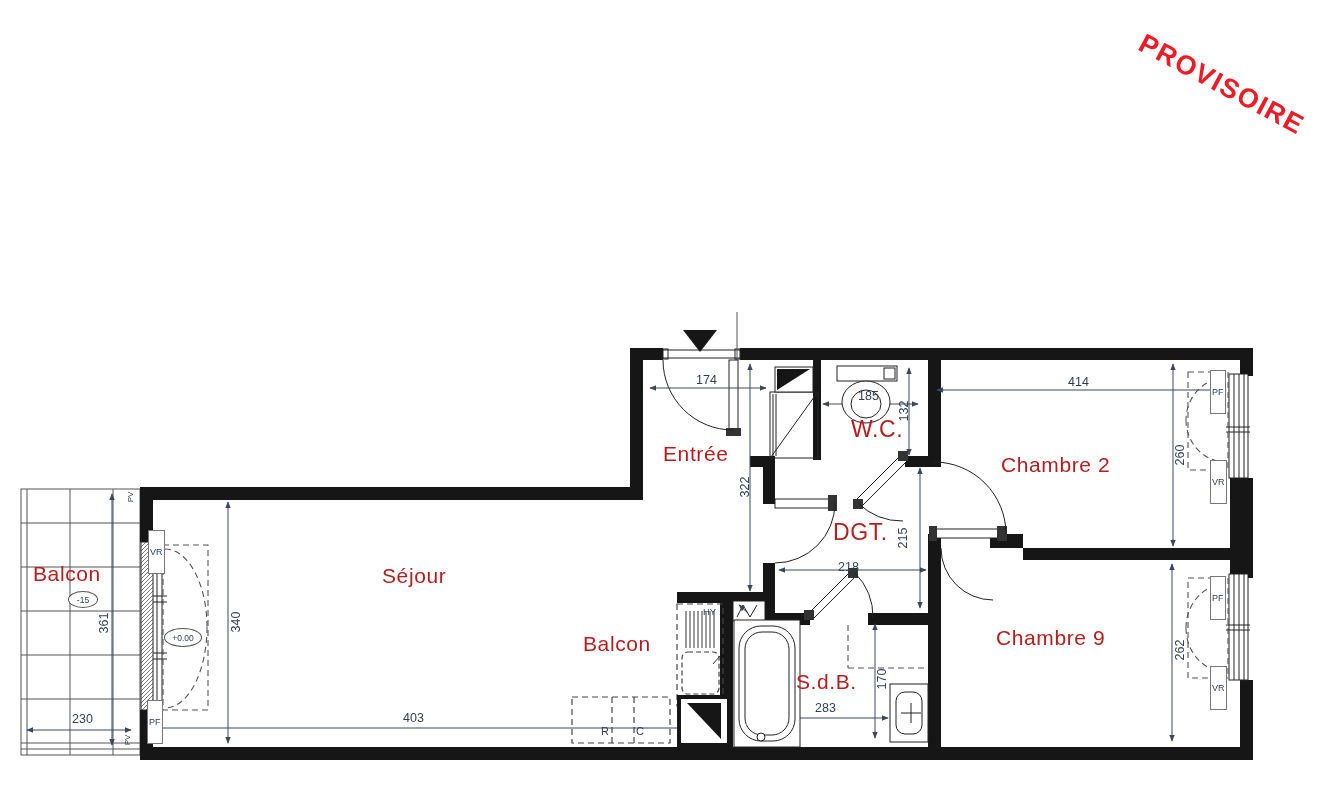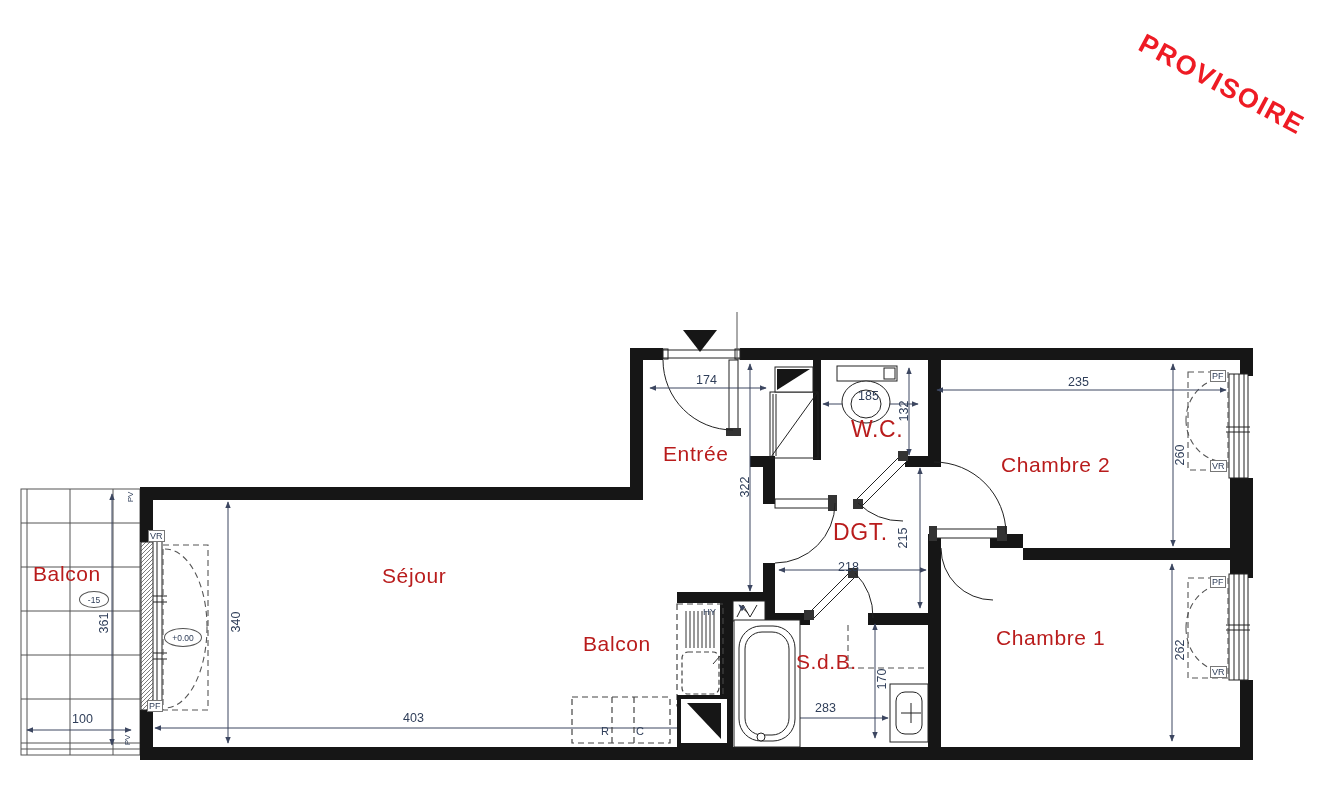--- a/index.html
+++ b/index.html
@@ -5,21 +5,21 @@
   html,body{margin:0;padding:0;background:#fff;}
   .plan{position:relative;width:1323px;height:800px;background:#fff;overflow:hidden;
         font-family:"Liberation Sans", sans-serif;}
   .plan svg{position:absolute;left:0;top:0;}
   .lbl{position:absolute;color:#b91c1c;font-size:21px;letter-spacing:.6px;white-space:nowrap;}
   .lbl.big{font-size:23px;}
   .hdim{position:absolute;color:#2f3e59;font-size:12.5px;white-space:nowrap;}
   .vdim{position:absolute;color:#2f3e59;font-size:12.5px;white-space:nowrap;
         transform:translate(-50%,-50%) rotate(-90deg);}
   .tag{position:absolute;font-size:9px;line-height:10px;color:#2f3e59;background:#fff;
-       border:1px solid #777;padding:0 1px;white-space:nowrap;}
+       border:1px solid #777;padding:16px 1px;white-space:nowrap;}
   .pv{position:absolute;font-size:8px;color:#2f3e59;transform:translate(-50%,-50%) rotate(-90deg);}
   .oval{position:absolute;border:1px solid #555;border-radius:50%;color:#2f3e59;background:#fff;
         display:flex;align-items:center;justify-content:center;font-size:8.5px;white-space:nowrap;}
   .appl{position:absolute;font-size:11px;color:#2f3e59;white-space:nowrap;}
   .hy{position:absolute;font-size:9.5px;color:#31405c;white-space:nowrap;}
   .stamp{position:absolute;left:1148px;top:28px;color:#ee1b24;font-weight:bold;font-size:27px;
          letter-spacing:1.5px;transform:rotate(28deg);transform-origin:left top;white-space:nowrap;}
 </style>
 </head>
 <body>
@@ -255,50 +255,50 @@
 </svg>
 
   <div class="stamp">PROVISOIRE</div>
 
   <div class="lbl" style="left:33px;top:562px">Balcon</div>
   <div class="lbl" style="left:382px;top:564px">Séjour</div>
   <div class="lbl" style="left:583px;top:632px">Balcon</div>
   <div class="lbl" style="left:663px;top:442px">Entrée</div>
   <div class="lbl big" style="left:851px;top:416px">W.C.</div>
   <div class="lbl big" style="left:833px;top:519px">DGT.</div>
-  <div class="lbl" style="left:796px;top:650px">S.d.B.</div>
+  <div class="lbl" style="left:796px;top:670px">S.d.B.</div>
   <div class="lbl" style="left:1001px;top:453px">Chambre 2</div>
-  <div class="lbl" style="left:996px;top:626px">Chambre 1</div>
+  <div class="lbl" style="left:996px;top:626px">Chambre 9</div>
 
   <div class="hdim" style="left:696px;top:373px">174</div>
   <div class="vdim" style="left:745px;top:487px">322</div>
   <div class="hdim" style="left:858px;top:389px">185</div>
   <div class="vdim" style="left:904px;top:411px">132</div>
-  <div class="hdim" style="left:1068px;top:375px">235</div>
+  <div class="hdim" style="left:1068px;top:375px">414</div>
   <div class="vdim" style="left:1180px;top:455px">260</div>
   <div class="hdim" style="left:838px;top:560px">218</div>
   <div class="vdim" style="left:903px;top:538px">215</div>
   <div class="vdim" style="left:236px;top:622px">340</div>
   <div class="hdim" style="left:403px;top:711px">403</div>
   <div class="vdim" style="left:104px;top:623px">361</div>
-  <div class="hdim" style="left:72px;top:712px">100</div>
+  <div class="hdim" style="left:72px;top:712px">230</div>
   <div class="hdim" style="left:815px;top:701px">283</div>
   <div class="vdim" style="left:882px;top:679px">170</div>
   <div class="vdim" style="left:1180px;top:650px">262</div>
 
   <div class="tag" style="left:148px;top:530px">VR</div>
   <div class="tag" style="left:147px;top:700px">PF</div>
   <div class="tag" style="left:1210px;top:370px">PF</div>
   <div class="tag" style="left:1210px;top:460px">VR</div>
   <div class="tag" style="left:1210px;top:576px">PF</div>
   <div class="tag" style="left:1210px;top:666px">VR</div>
 
   <div class="pv" style="left:130px;top:497px">PV</div>
   <div class="pv" style="left:127px;top:740px">PV</div>
 
-  <div class="oval" style="left:79px;top:591px;width:28px;height:15px">-15</div>
+  <div class="oval" style="left:68px;top:591px;width:28px;height:15px">-15</div>
   <div class="oval" style="left:164px;top:628px;width:36px;height:17px">+0.00</div>
 
   <div class="appl" style="left:601px;top:725px">R</div>
   <div class="appl" style="left:636px;top:725px">C</div>
   <div class="hy" style="left:703px;top:606px">HY</div>
 
 </div>
 
 </body></html>

